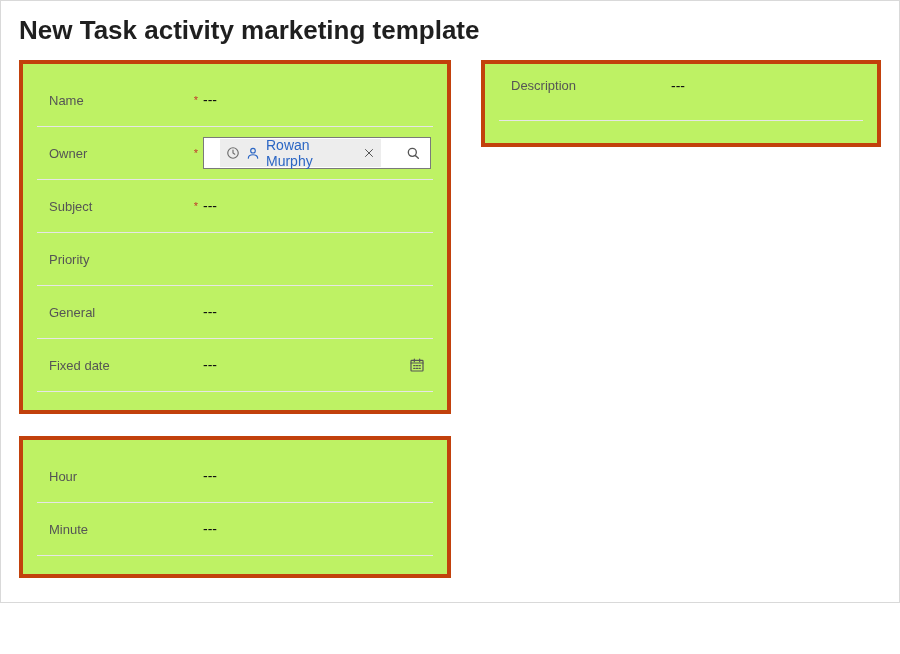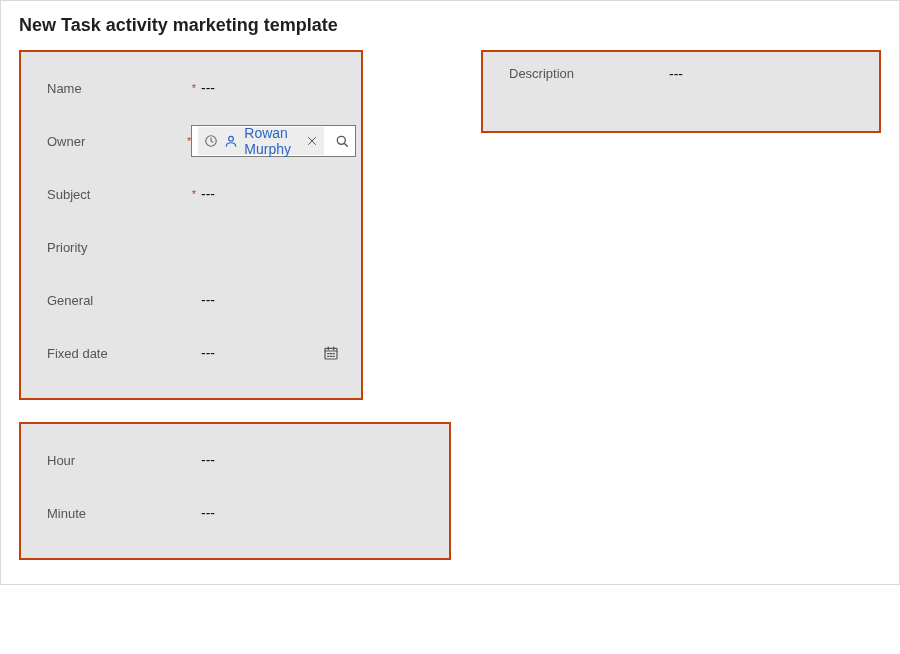--- a/index.html
+++ b/index.html
@@ -10,21 +10,21 @@
     color: #232323;
     background: #fff;
   }
   .page {
     width: 900px;
     box-sizing: border-box;
     border: 1px solid #d9d9d9;
     padding: 14px 18px 24px 18px;
   }
   .page-title {
-    font-size: 18px;
+    font-size: 26px;
     font-weight: 600;
     color: #1f1f1f;
     margin: 0 0 14px 0;
   }
   .tabs {
     display: flex;
     gap: 18px;
     margin-bottom: 14px;
   }
   .tab {
@@ -38,27 +38,27 @@
   .tab.active {
     border-bottom-color: #0067b8;
     color: #0067b8;
   }
   .columns {
     display: flex;
     gap: 30px;
     align-items: flex-start;
   }
   .card {
-    border: 2px solid #c2410c;
+    border: 4px solid #c2410c;
     box-sizing: border-box;
     padding: 10px 14px 18px 14px;
-    background: #e5e5e5;
+    background: #bef264;
   }
   .card.left {
-    width: 344px;
+    width: 432px;
   }
   .card.right {
     width: 420px;
     padding: 10px 14px 22px 14px;
   }
   .card.time {
     width: 432px;
     margin-top: 22px;
   }
   .section-title {
@@ -109,21 +109,21 @@
     background: #fff;
     height: 32px;
     box-sizing: border-box;
   }
   .lookup .chip {
     display: flex;
     align-items: center;
     gap: 6px;
     background: #ededed;
     height: 28px;
-    margin: 6px;
+    margin: 16px;
     padding: 0 6px;
     color: #2b66c4;
     font-size: 14px;
     font-weight: 500;
   }
   .icon-svg {
     display: inline-flex;
     align-items: center;
     justify-content: center;
   }

